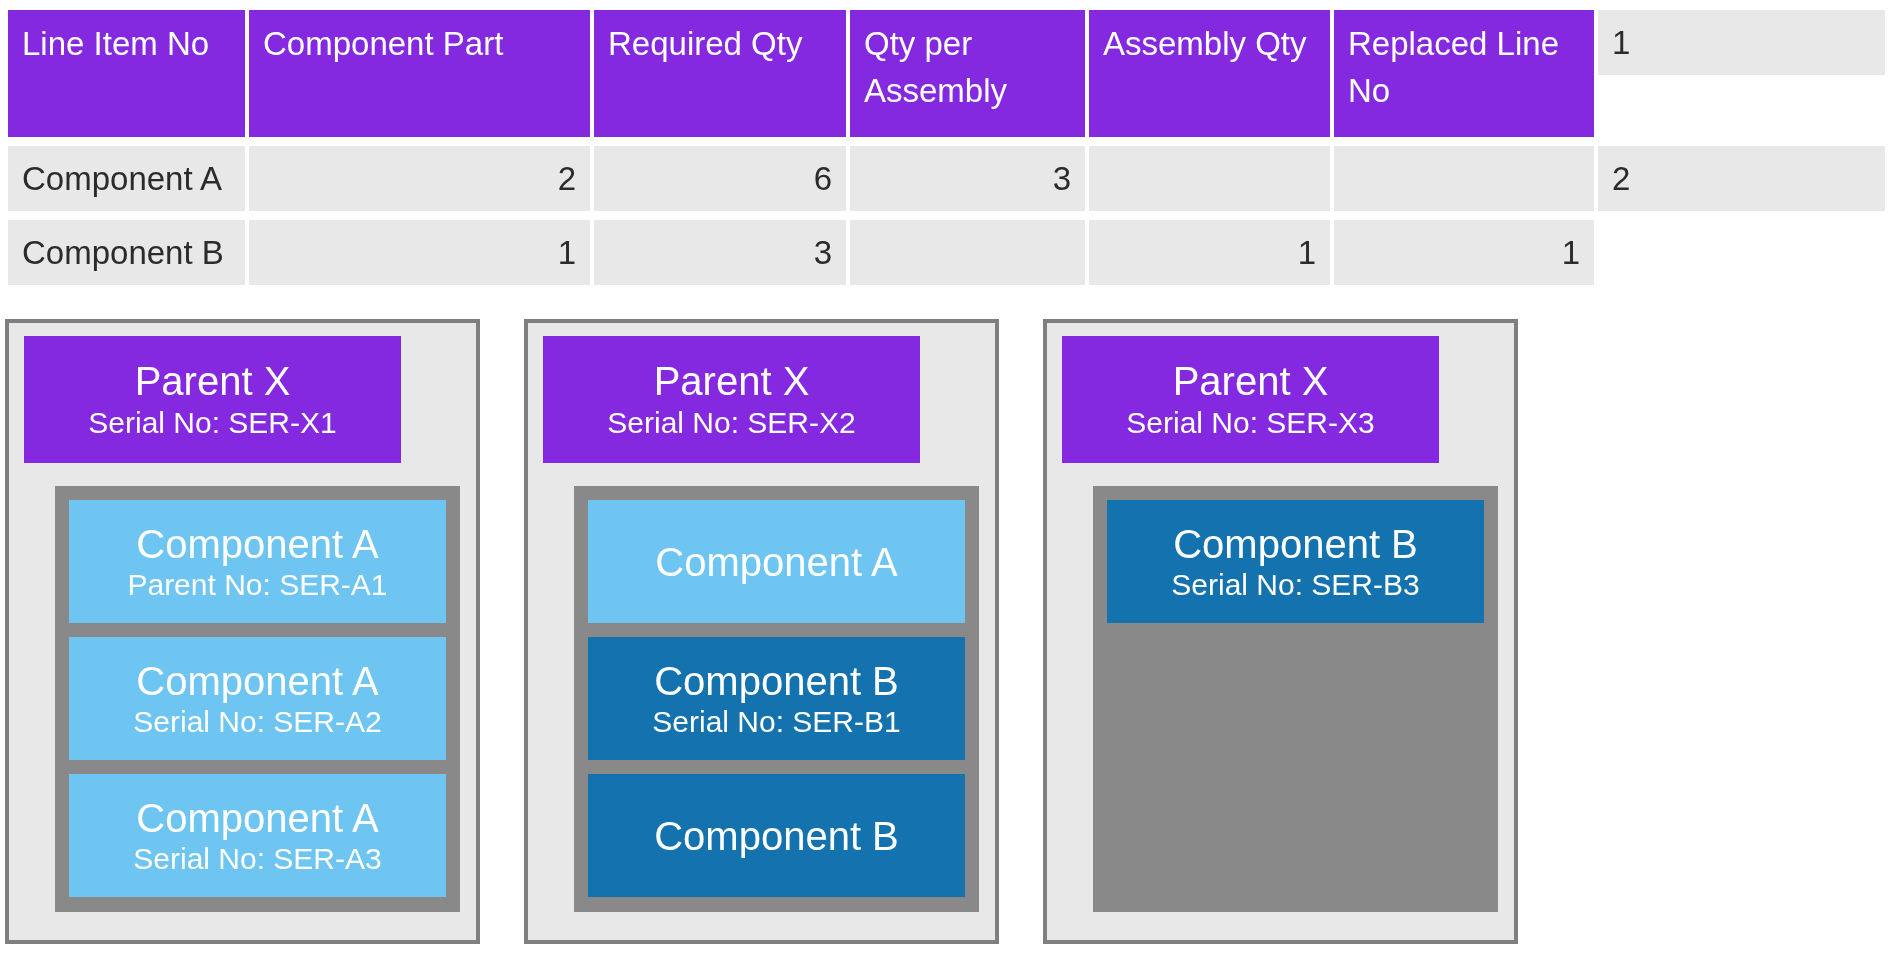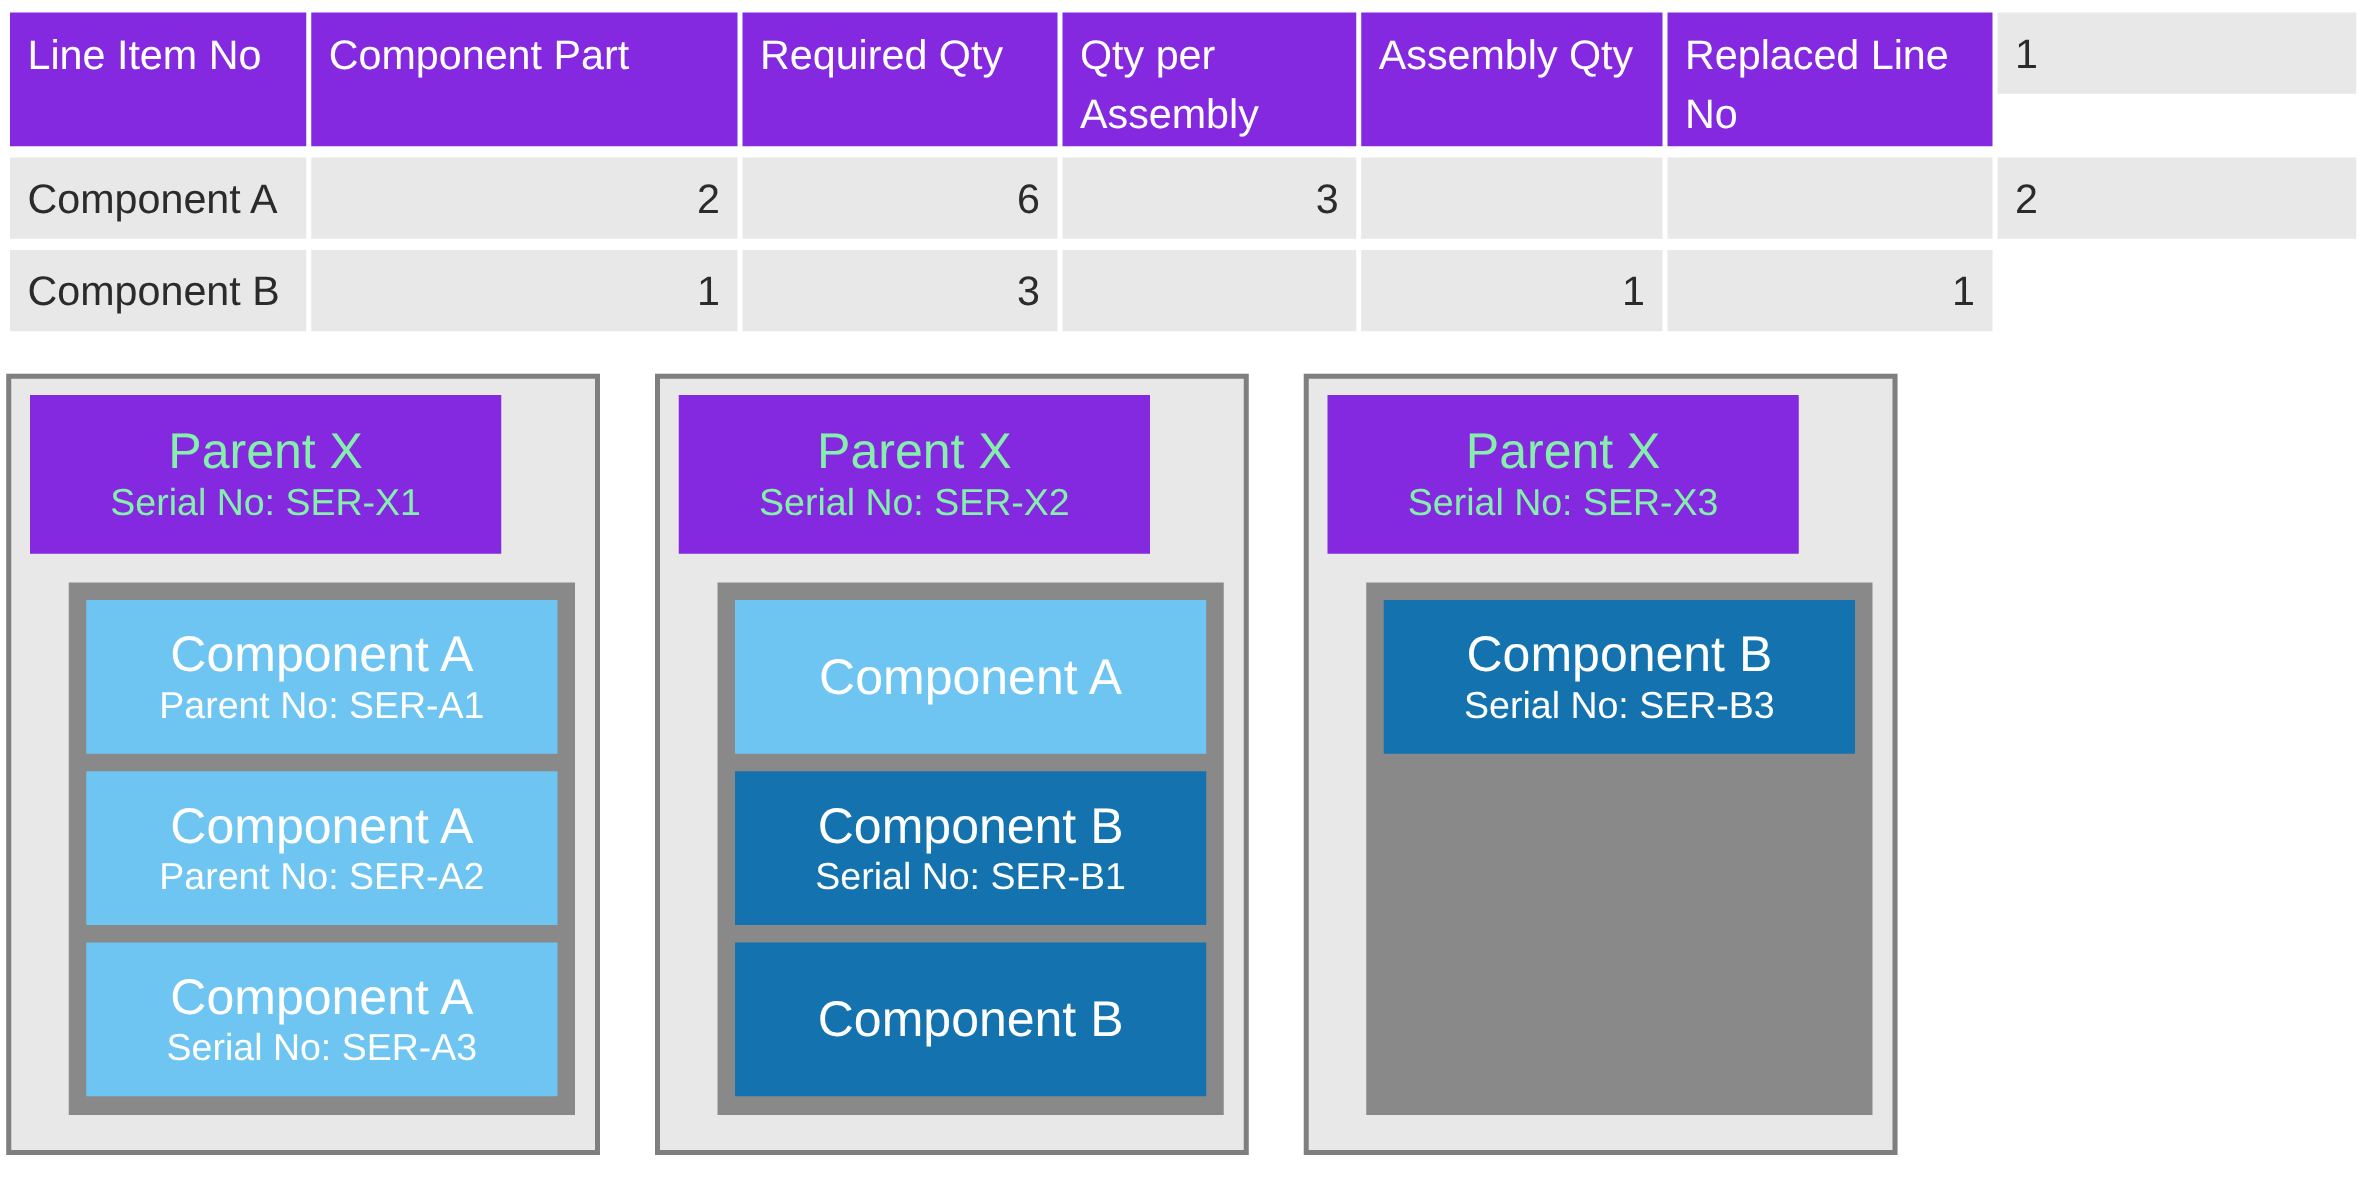--- a/index.html
+++ b/index.html
@@ -15,21 +15,21 @@
     margin: 10px 8px 0 8px;
     display: grid;
     grid-template-columns: 237px 341px 252px 235px 241px 260px 1fr;
     column-gap: 4px;
     row-gap: 9px;
     background: #ffffff;
   }
   .th {
     background: #8429E0;
     color: #ffffff;
-    height: 107px;
+    height: 127px;
     font-size: 33px;
     line-height: 1.42;
     padding: 11px 14px 0 14px;
   }
   .td {
     background: #E8E8E8;
     color: #2B2B2B;
     height: 65px;
     font-size: 33px;
     display: flex;
@@ -48,21 +48,21 @@
     width: 475px;
     height: 625px;
     border: 4px solid #7F7F7F;
     background: #E8E8E8;
   }
   .parent-box {
     margin: 13px 5px 0 15px;
     width: 377px;
     height: 127px;
     background: #8429E0;
-    color: #86efac;
+    color: #ffffff;
     display: flex;
     flex-direction: column;
     align-items: center;
     justify-content: center;
   }
   .parent-title   { font-size: 40px; line-height: 1.18; }
   .parent-serial  { font-size: 30px; line-height: 1.2; }
 
   .components-container {
     margin: 23px 0 0 46px;
@@ -124,21 +124,21 @@
       <div class="parent-title">Parent X</div>
       <div class="parent-serial">Serial No: SER-X1</div>
     </div>
     <div class="components-container">
       <div class="component-box type-a">
         <div class="component-title">Component A</div>
         <div class="component-serial">Parent No: SER-A1</div>
       </div>
       <div class="component-box type-a">
         <div class="component-title">Component A</div>
-        <div class="component-serial">Parent No: SER-A2</div>
+        <div class="component-serial">Serial No: SER-A2</div>
       </div>
       <div class="component-box type-a">
         <div class="component-title">Component A</div>
         <div class="component-serial">Serial No: SER-A3</div>
       </div>
     </div>
   </div>
 
   <div class="assembly-box">
     <div class="parent-box">

